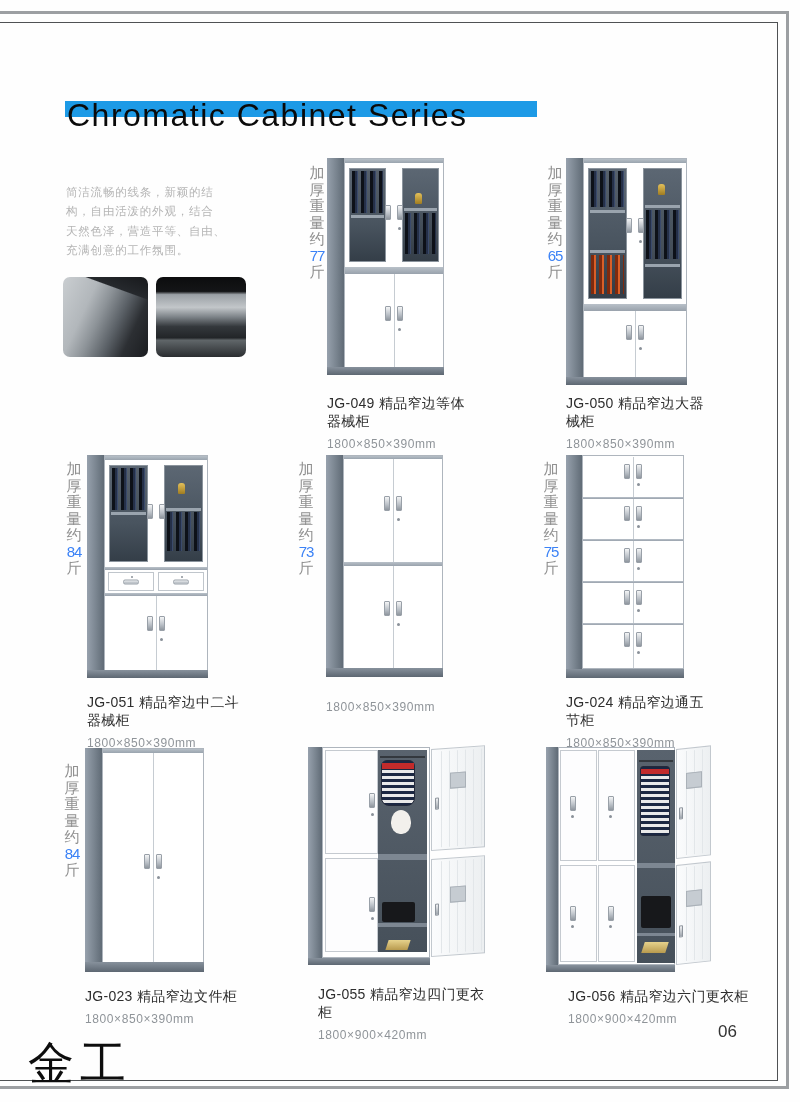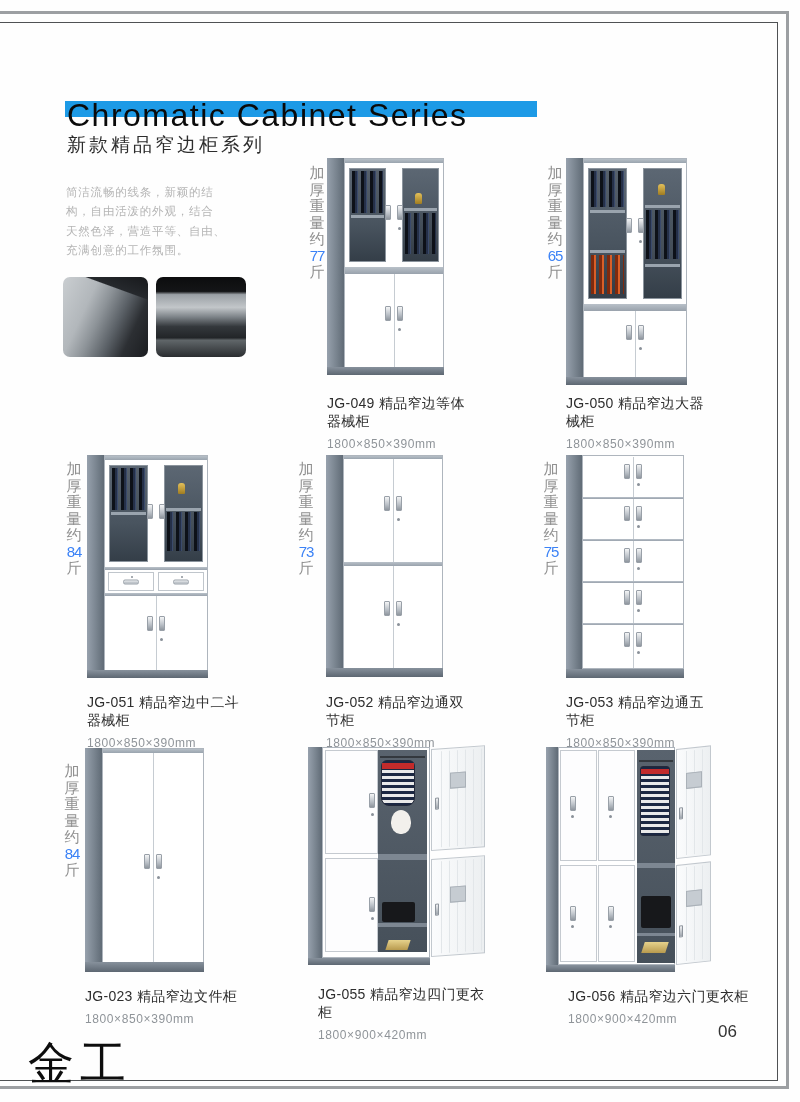--- a/index.html
+++ b/index.html
@@ -86,21 +86,20 @@
 </style>
 </head>
 <body>
 
 <div class="page">
   <div class="frame-outer"></div>
   <div class="frame-inner"></div>
 
   <div class="blue-bar"></div>
   <div class="title">Chromatic Cabinet Series</div>
-  <div class="subtitle">新款精品窄边柜系列</div>
   <div class="desc">
     <div>简洁流畅的线条，新颖的结</div>
     <div>构，自由活泼的外观，结合</div>
     <div>天然色泽，营造平等、自由、</div>
     <div>充满创意的工作氛围。</div>
   </div>
   <div class="photo photo-1"></div>
   <div class="photo photo-2"></div>
 
   <div class="card" style="left:307px;top:158px;width:165px;height:280px;">
@@ -256,21 +255,20 @@
         <div class="ssec" style="top:110px;height:103px;">
           <div class="vline"></div>
           <div class="h" style="left:calc(50% - 9px);top:35px;"></div>
           <div class="h" style="left:calc(50% + 3px);top:35px;"></div>
           <div class="lock" style="left:calc(50% + 4px);top:57px;"></div>
         </div>
       </div>
       <div class="base" style="left:0;right:0;bottom:0;height:9px;"></div>
     </div>
     <div class="caption" style="left:30px;top:239px;">
-      <div class="cap-name">JG-052 精品窄边通双节柜</div>
       <div class="cap-dims">1800×850×390mm</div>
     </div>
   </div>
 
   <div class="card" style="left:541px;top:455px;width:175px;height:280px;">
     <div class="weight" style="left:0;top:6px;">
       <span class="pre">加厚重量约</span>
       <span class="num">75</span>
       <span class="unit">斤</span>
     </div>
@@ -308,21 +306,21 @@
         <div class="ssec" style="top:169px;height:43px;">
           <div class="vline"></div>
           <div class="h" style="left:calc(50% - 9px);top:7px;"></div>
           <div class="h" style="left:calc(50% + 3px);top:7px;"></div>
           <div class="lock" style="left:calc(50% + 4px);top:26px;"></div>
         </div>
       </div>
       <div class="base" style="left:0;right:0;bottom:0;height:9px;"></div>
     </div>
     <div class="caption" style="left:25px;top:239px;">
-      <div class="cap-name">JG-053 精品窄边通五节柜</div>
+      <div class="cap-name">JG-024 精品窄边通五节柜</div>
       <div class="cap-dims">1800×850×390mm</div>
     </div>
   </div>
 
   <div class="card" style="left:62px;top:748px;width:175px;height:285px;">
     <div class="weight" style="left:0;top:15px;">
       <span class="pre">加厚重量约</span>
       <span class="num">84</span>
       <span class="unit">斤</span>
     </div>

